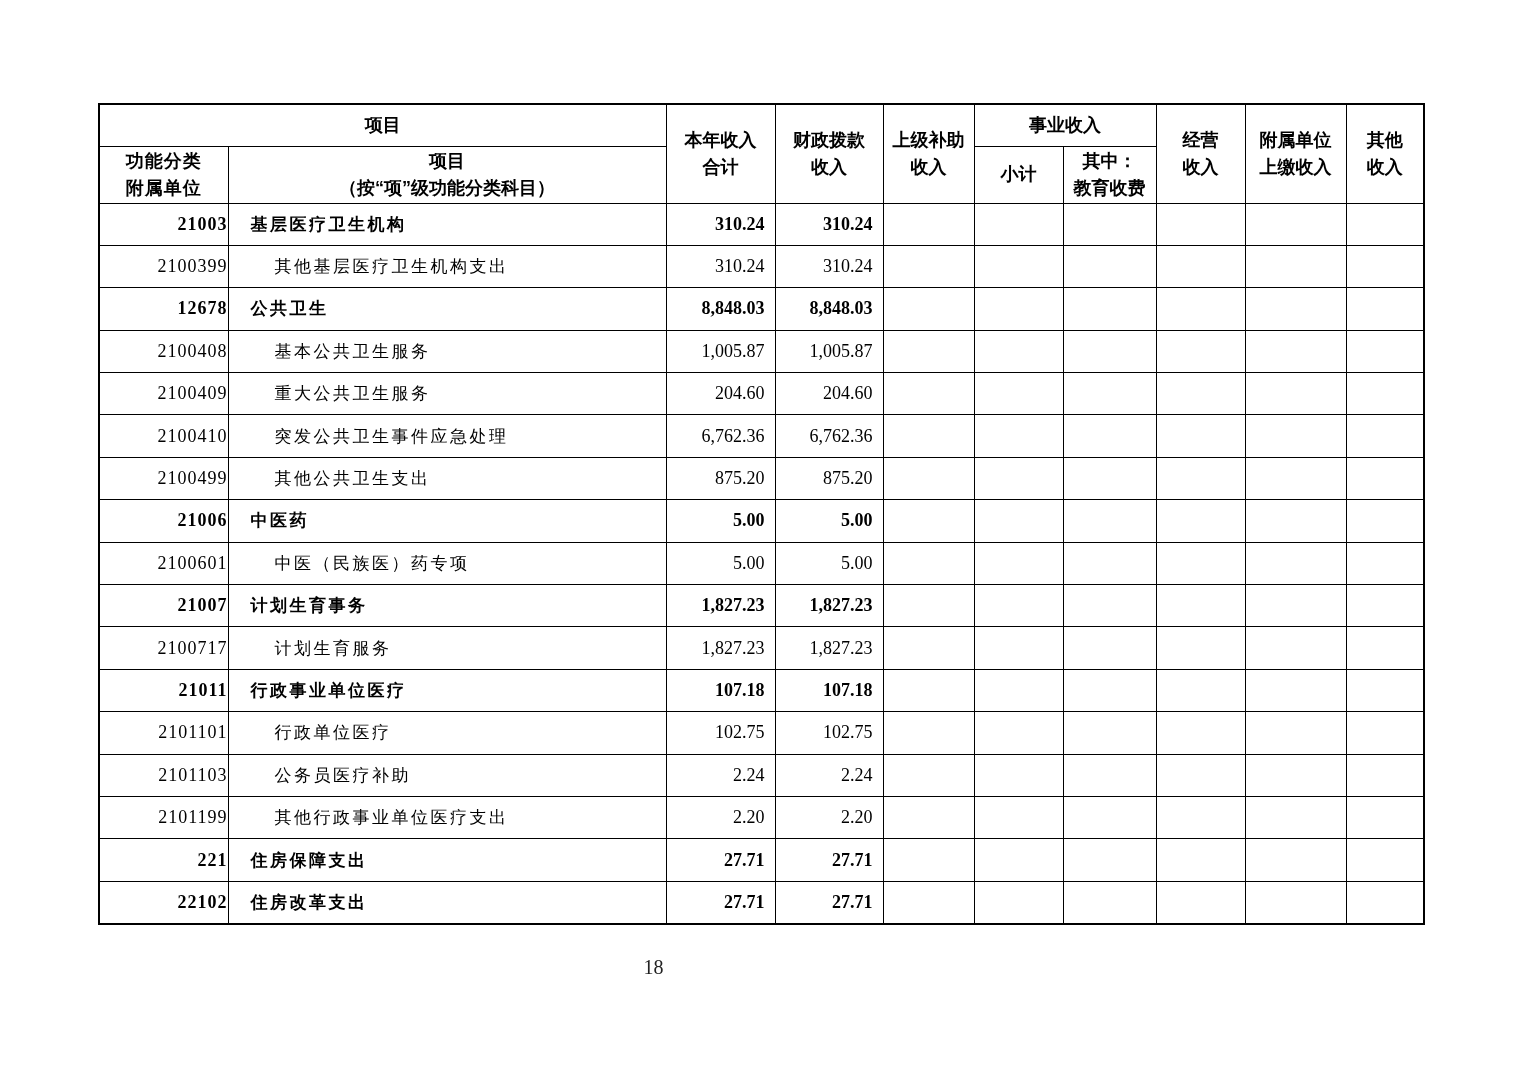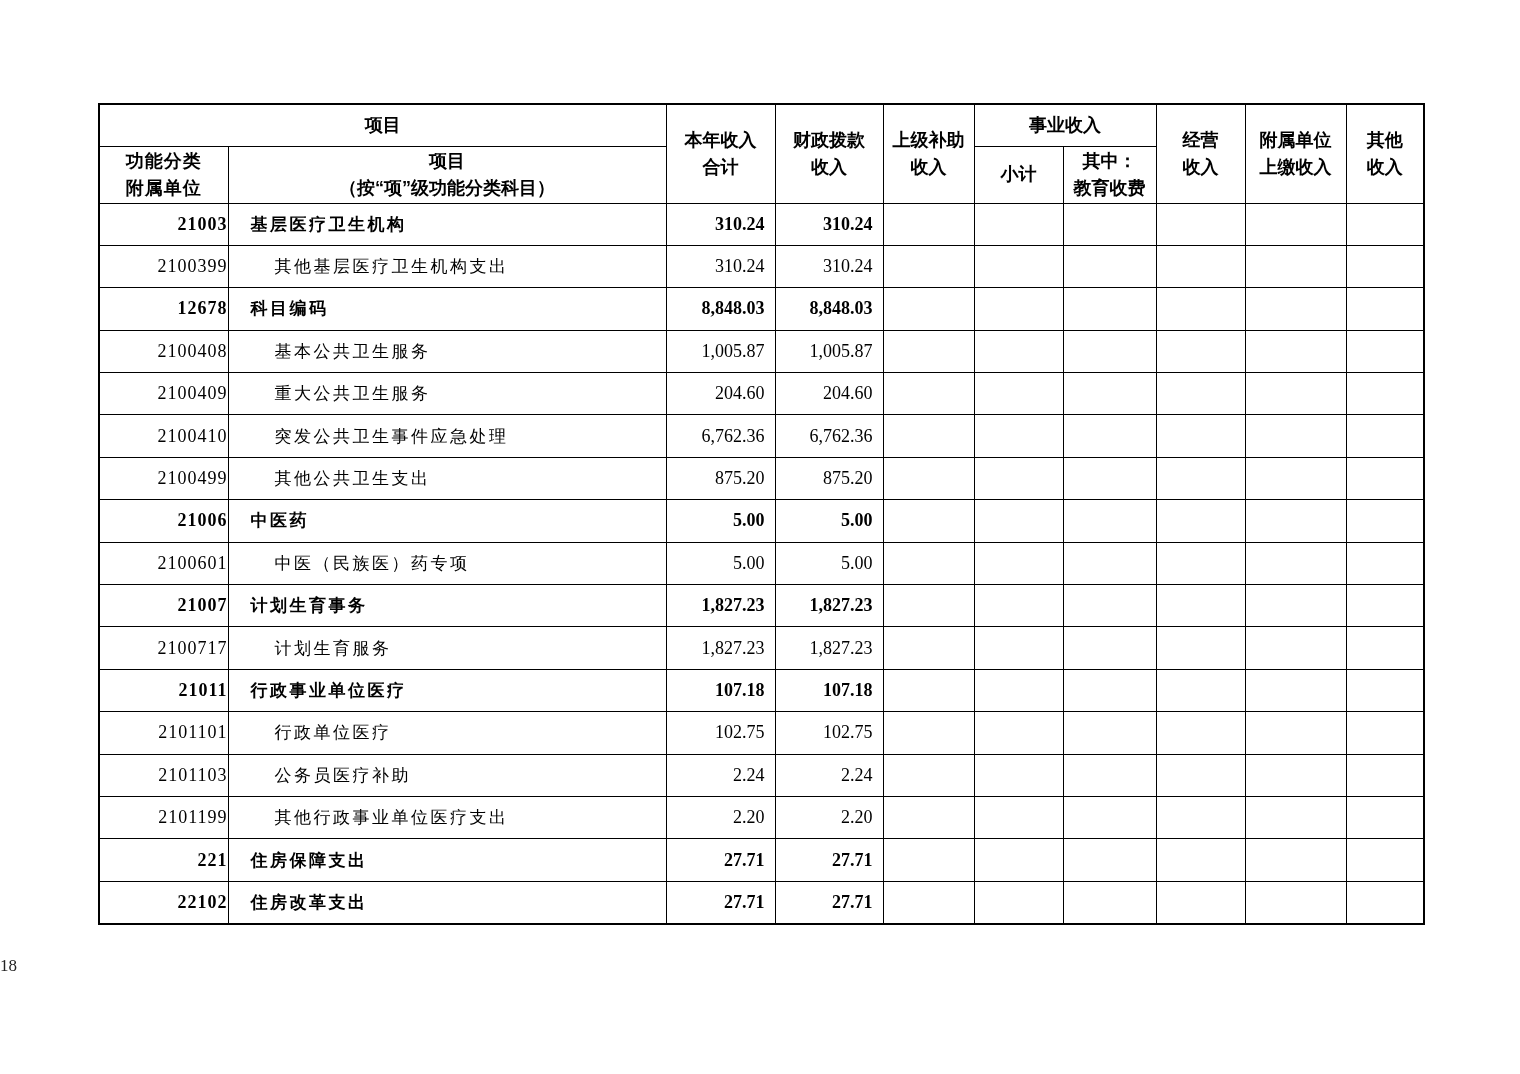--- a/index.html
+++ b/index.html
@@ -39,22 +39,22 @@
   td.code { padding-left: 12px; letter-spacing: 1px; text-align: right; }
   td.name { padding-left: 22px; letter-spacing: 2.5px; font-size: 17px; text-align: left; }
   tr.sub td.name { padding-left: 46px; }
   td.num { text-align: right; padding-right: 10px; }
   tr.category td { font-weight: bold; }
 
   .page-number {
     position: absolute;
     left: 0; top: 956px;
     width: 100%;
-    text-align: left;
-    font-size: 17px;
+    text-align: center;
+    font-size: 20px;
     color: #222;
   }
 </style>
 </head>
 <body>
 
 <div class="page">
 
   <table class="budget-table">
     <colgroup>
@@ -116,21 +116,21 @@
           <td class="num">310.24</td>
           <td class="num"></td>
           <td class="num"></td>
           <td class="num"></td>
           <td class="num"></td>
           <td class="num"></td>
           <td class="num"></td>
         </tr>
         <tr class="category">
           <td class="code">12678</td>
-          <td class="name">科目编码</td>
+          <td class="name">公共卫生</td>
           <td class="num">8,848.03</td>
           <td class="num">8,848.03</td>
           <td class="num"></td>
           <td class="num"></td>
           <td class="num"></td>
           <td class="num"></td>
           <td class="num"></td>
           <td class="num"></td>
         </tr>
         <tr class="sub">

